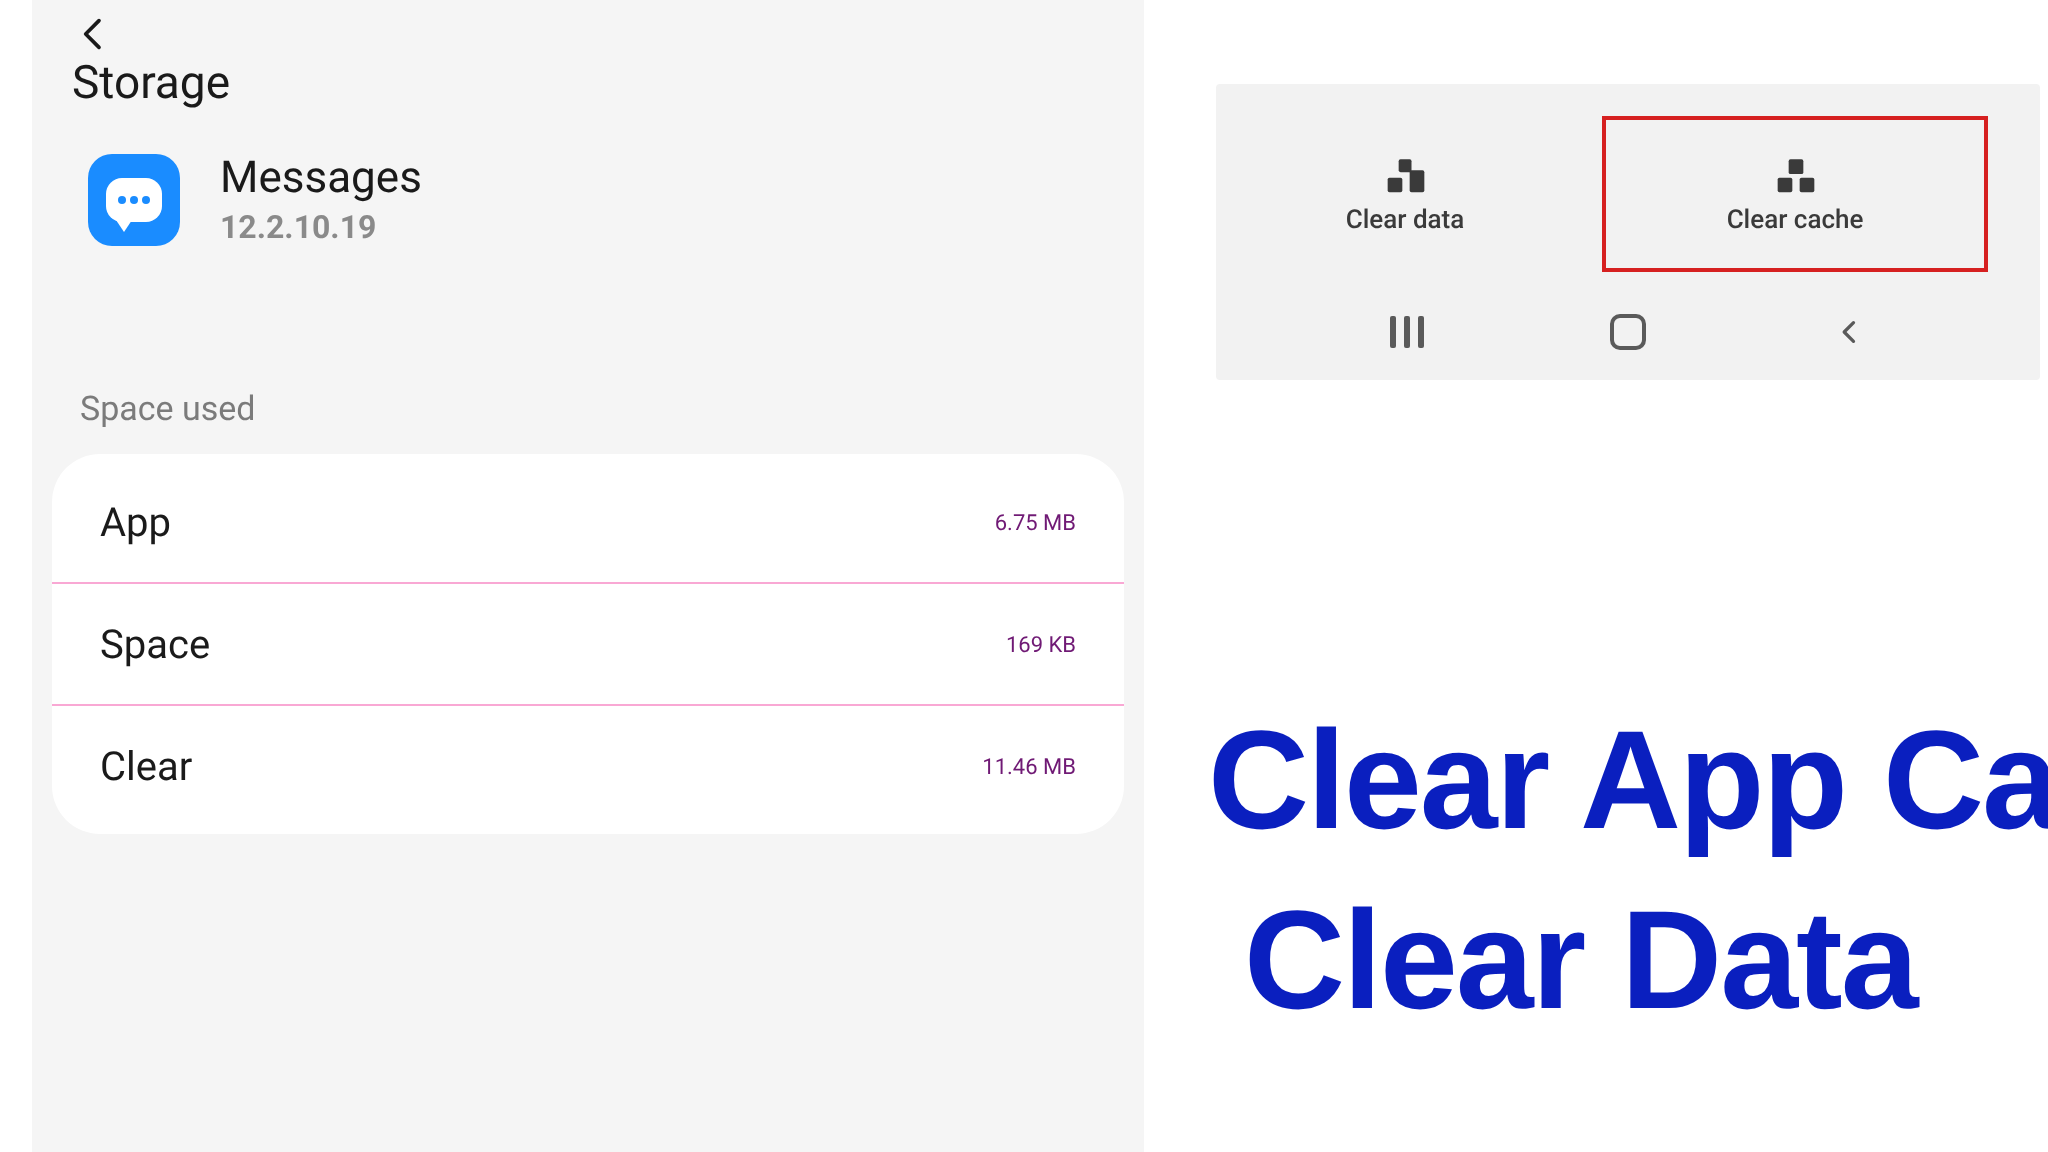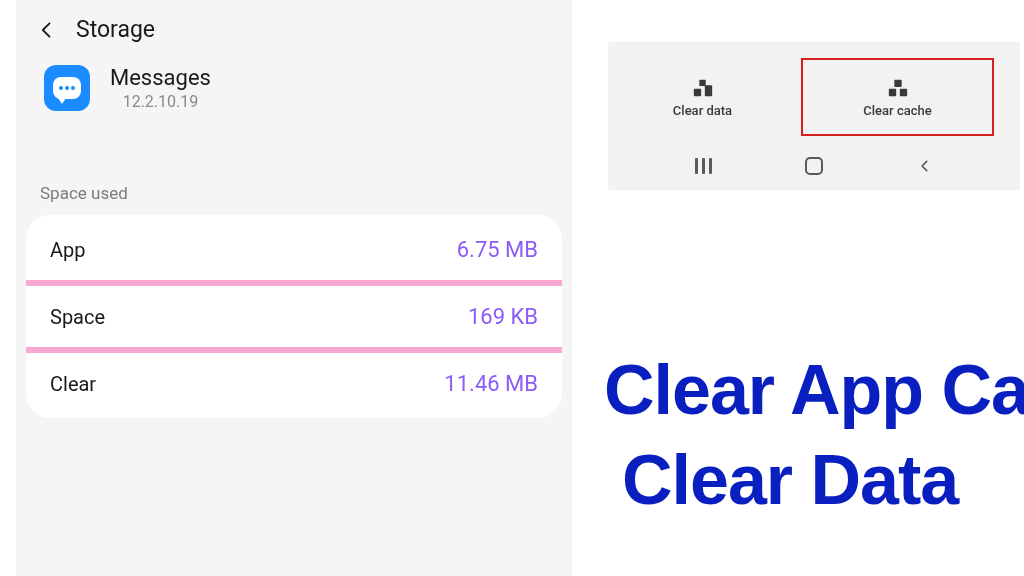--- a/index.html
+++ b/index.html
@@ -14,41 +14,41 @@
   .left-panel {
     position: absolute;
     left: 16px;
     top: 0;
     width: 556px;
     height: 576px;
     background: #f5f5f5;
   }
   .header-row {
     display: flex;
-    align-items: center;
-    padding: 16px 20px 2px 20px;
+    align-items: flex-start;
+    padding: 6px 20px 2px 20px;
     background: #f5f5f5;
+    flex-direction: column;
   }
   .back-arrow {
     width: 22px; height: 22px;
     display: flex; align-items: center; justify-content: center;
     margin-right: 18px;
   }
   .back-arrow svg { width: 20px; height: 20px; }
   .page-title {
     font-size: 23px;
     color: #1a1a1a;
     font-weight: 400;
   }
   .app-info {
     display: flex;
     align-items: center;
     padding: 20px 20px 28px 28px;
     background: #f5f5f5;
-    text-align: center;
   }
   .app-icon {
     width: 46px; height: 46px;
     background: #1a8cff;
     border-radius: 12px;
     display: flex; align-items: center; justify-content: center;
     margin-right: 20px;
   }
   .app-icon-inner {
     width: 28px; height: 22px;
@@ -66,43 +66,43 @@
     border-right: 4px solid transparent;
     border-top: 6px solid #ffffff;
   }
   .dots { display: flex; gap: 2px; }
   .dots span {
     width: 4px; height: 4px; border-radius: 50%;
     background: #1a8cff;
   }
   .app-meta { display: flex; flex-direction: column; }
   .app-name { font-size: 22px; color: #1a1a1a; }
-  .app-version { font-size: 16px; color: #8a8a8a; margin-top: 2px; }
+  .app-version { font-size: 16px; color: #8a8a8a; margin-top: 2px; font-weight: bold; }
   .section-label {
     padding: 0 24px 12px 24px;
     color: #7b7b7b;
     font-size: 17px;
     margin-top: 44px;
   }
   .card {
     background: #ffffff;
     border-radius: 24px;
     margin: 0 10px 10px 10px;
     padding: 4px 0;
   }
   .storage-row {
     display: flex;
     justify-content: space-between;
     align-items: center;
     padding: 18px 24px;
-    border-bottom: 6px solid #f9a8d4;
+    border-bottom: 1px solid #f9a8d4;
   }
   .storage-row:last-child { border-bottom: none; }
   .row-label { font-size: 20px; color: #1a1a1a; }
-  .row-value { font-size: 22px; color: #8b5cf6; }
+  .row-value { font-size: 11px; color: #701a75; }
 
   .right-top {
     position: absolute;
     left: 608px;
     top: 42px;
     width: 412px;
     height: 148px;
     background: #f2f2f2;
     border-radius: 2px;
   }

